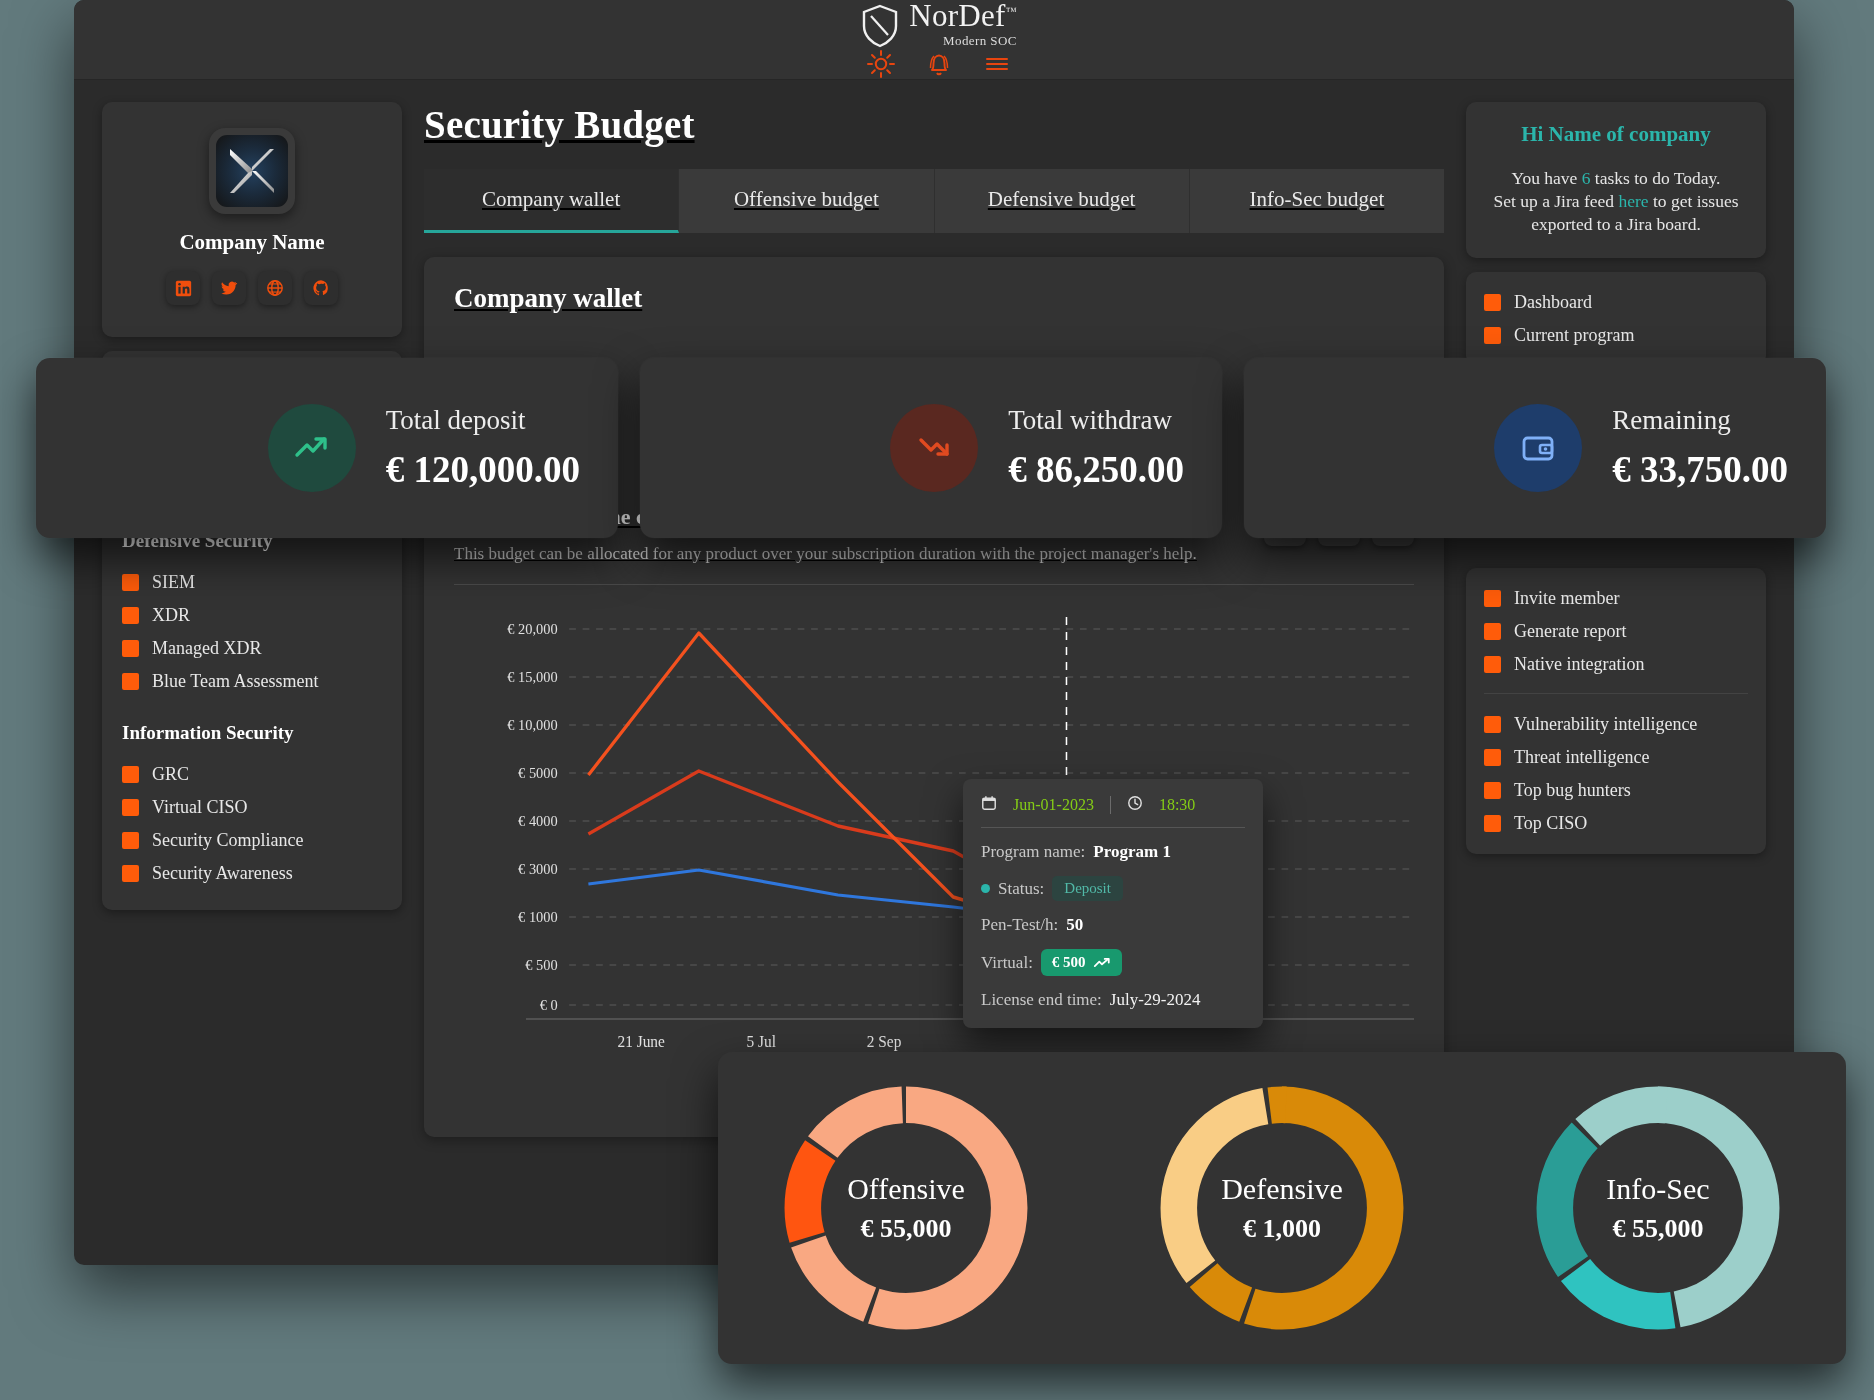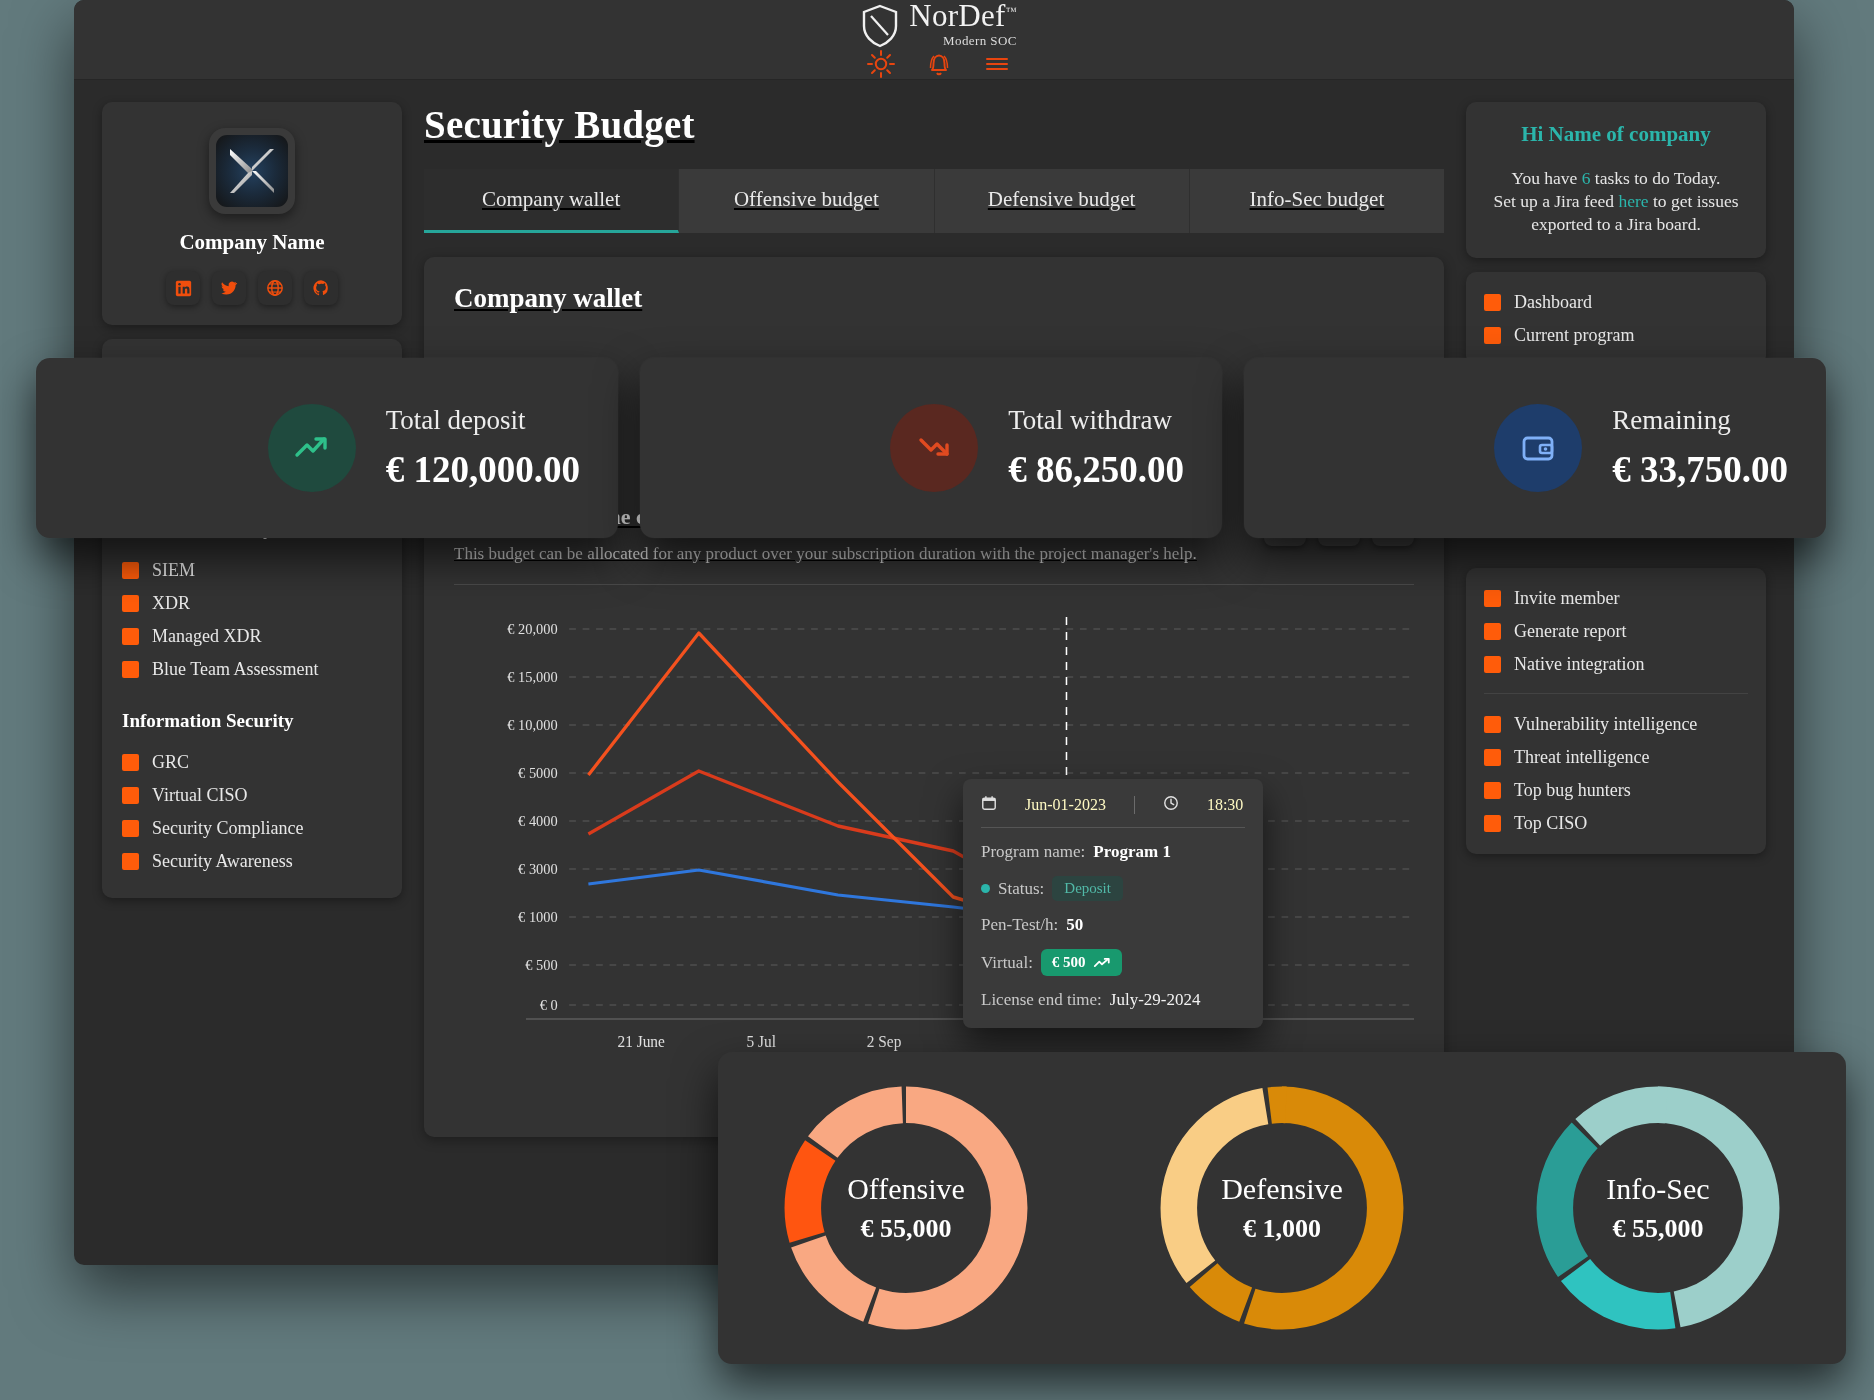--- a/index.html
+++ b/index.html
@@ -39,21 +39,21 @@
   .brand-sub { font-size: 13px; color: #dcdcdc; align-self: flex-end; margin-top: 2px; letter-spacing:.4px;}
   .topbar-icons { display: flex; align-items: center; gap: 28px; }
   .ticon { width: 30px; height: 30px; cursor: pointer; }
   .ticon svg { display:block; }
 
   .body-area { display: flex; padding: 22px 28px 0 28px; gap: 22px; height: calc(100% - 80px); }
 
   
   .left-col { width: 300px; flex: 0 0 300px; }
   .profile-card {
-    background: #333333; border-radius: 10px; padding: 26px 18px 20px;
+    background: #333333; border-radius: 10px; padding: 26px 18px 32px;
     box-shadow: 0 3px 10px rgba(0,0,0,.35);
   }
   .avatar-box {
     width: 86px; height: 86px; margin: 0 auto;
     border-radius: 16px; background: #3a3a3a; padding: 7px;
     box-shadow: 0 4px 12px rgba(0,0,0,.45);
   }
   .avatar-inner {
     width: 100%; height: 100%; border-radius: 11px;
     background: radial-gradient(circle at 50% 50%, #24415f 0%, #1b2b3c 45%, #141414 100%);
@@ -139,21 +139,21 @@
     display:flex; align-items:center; justify-content:center; }
   .stat-label { color: #ededed; font-size: 27px; }
   .stat-value { color: #ffffff; font-size: 37px; font-weight: bold; margin-top: 12px; }
 
   
   .tooltip {
     position: absolute; left: 963px; top: 779px; width: 300px;
     background: #3a3a3a; border-radius: 8px; padding: 16px 18px 18px;
     box-shadow: 0 16px 36px rgba(0,0,0,.6); z-index: 25;
   }
-  .tt-top { display: flex; align-items: center; gap: 28px; color: #fef9c3; font-size: 16px; }
+  .tt-top { display: flex; align-items: center; gap: 16px; color: #84cc16; font-size: 16px; }
   .tt-div { width:1px; height: 18px; background: #6b6b6b; }
   .tt-rule { height:1px; background: #555; margin: 12px 0 14px; }
   .tt-row { color: #c8c8c8; font-size: 17px; margin-bottom: 14px; display:flex; align-items:center; gap:8px;}
   .tt-row b { color: #ffffff; font-weight: bold; }
   .tt-dot { width: 9px; height: 9px; border-radius: 50%; background: #2bb5ab; }
   .chip-deposit {
     background: #2c4440; color: #51b9a7; font-size: 15px;
     padding: 4px 12px; border-radius: 5px;
   }
   .chip-amount {

